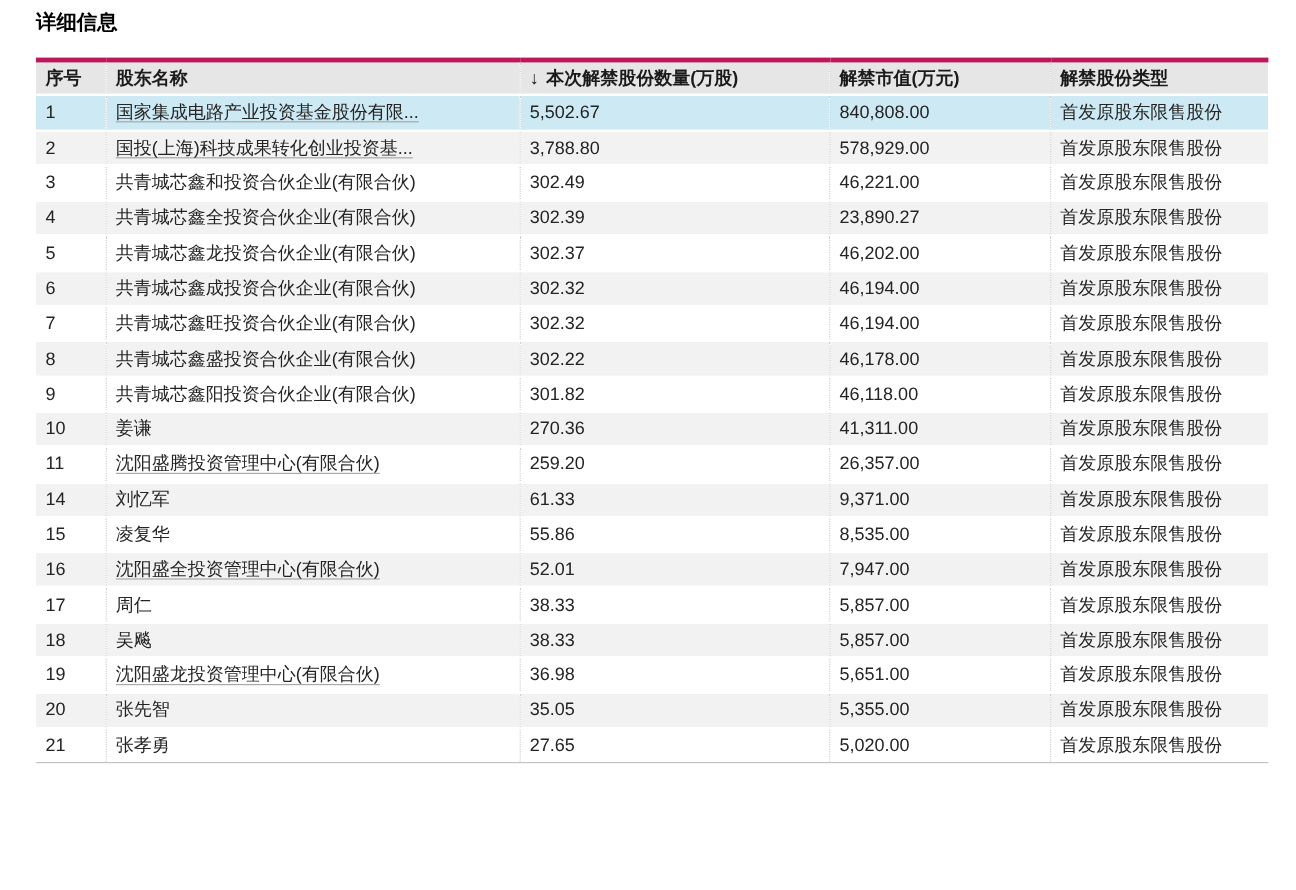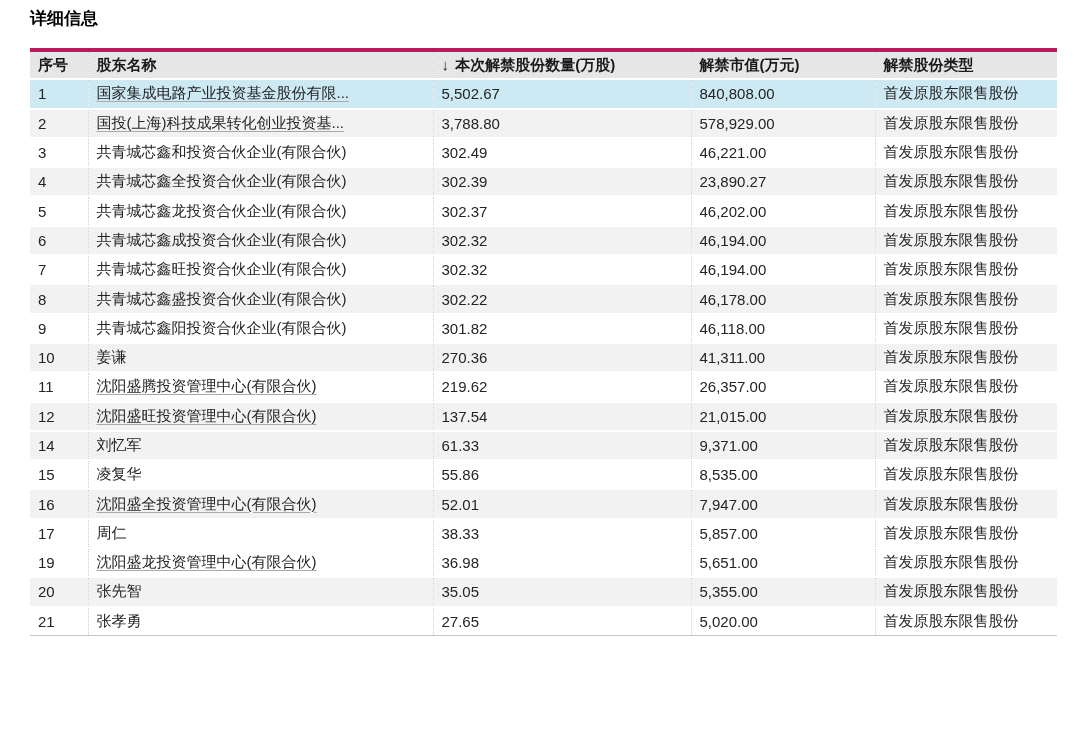--- a/index.html
+++ b/index.html
@@ -147,29 +147,22 @@
         <tr class="stripe">
     <td class="cell-index">10</td>
     <td class="cell-name"><span class="name-text">姜谦</span></td>
     <td class="num cell-shares">270.36</td>
     <td class="num cell-value">41,311.00</td>
     <td class="cell-type">首发原股东限售股份</td>
   </tr>
         <tr>
     <td class="cell-index">11</td>
     <td class="cell-name"><span class="name-text name-link">沈阳盛腾投资管理中心(有限合伙)</span></td>
-    <td class="num cell-shares">219.62</td>
+    <td class="num cell-shares">259.20</td>
     <td class="num cell-value">26,357.00</td>
-    <td class="cell-type">首发原股东限售股份</td>
-  </tr>
-        <tr class="stripe">
-    <td class="cell-index">12</td>
-    <td class="cell-name"><span class="name-text name-link">沈阳盛旺投资管理中心(有限合伙)</span></td>
-    <td class="num cell-shares">137.54</td>
-    <td class="num cell-value">21,015.00</td>
     <td class="cell-type">首发原股东限售股份</td>
   </tr>
         <tr class="stripe">
     <td class="cell-index">14</td>
     <td class="cell-name"><span class="name-text">刘忆军</span></td>
     <td class="num cell-shares">61.33</td>
     <td class="num cell-value">9,371.00</td>
     <td class="cell-type">首发原股东限售股份</td>
   </tr>
         <tr>
@@ -182,20 +175,27 @@
         <tr class="stripe">
     <td class="cell-index">16</td>
     <td class="cell-name"><span class="name-text name-link">沈阳盛全投资管理中心(有限合伙)</span></td>
     <td class="num cell-shares">52.01</td>
     <td class="num cell-value">7,947.00</td>
     <td class="cell-type">首发原股东限售股份</td>
   </tr>
         <tr>
     <td class="cell-index">17</td>
     <td class="cell-name"><span class="name-text">周仁</span></td>
+    <td class="num cell-shares">38.33</td>
+    <td class="num cell-value">5,857.00</td>
+    <td class="cell-type">首发原股东限售股份</td>
+  </tr>
+        <tr class="stripe">
+    <td class="cell-index">18</td>
+    <td class="cell-name"><span class="name-text">吴飚</span></td>
     <td class="num cell-shares">38.33</td>
     <td class="num cell-value">5,857.00</td>
     <td class="cell-type">首发原股东限售股份</td>
   </tr>
         <tr>
     <td class="cell-index">19</td>
     <td class="cell-name"><span class="name-text name-link">沈阳盛龙投资管理中心(有限合伙)</span></td>
     <td class="num cell-shares">36.98</td>
     <td class="num cell-value">5,651.00</td>
     <td class="cell-type">首发原股东限售股份</td>

